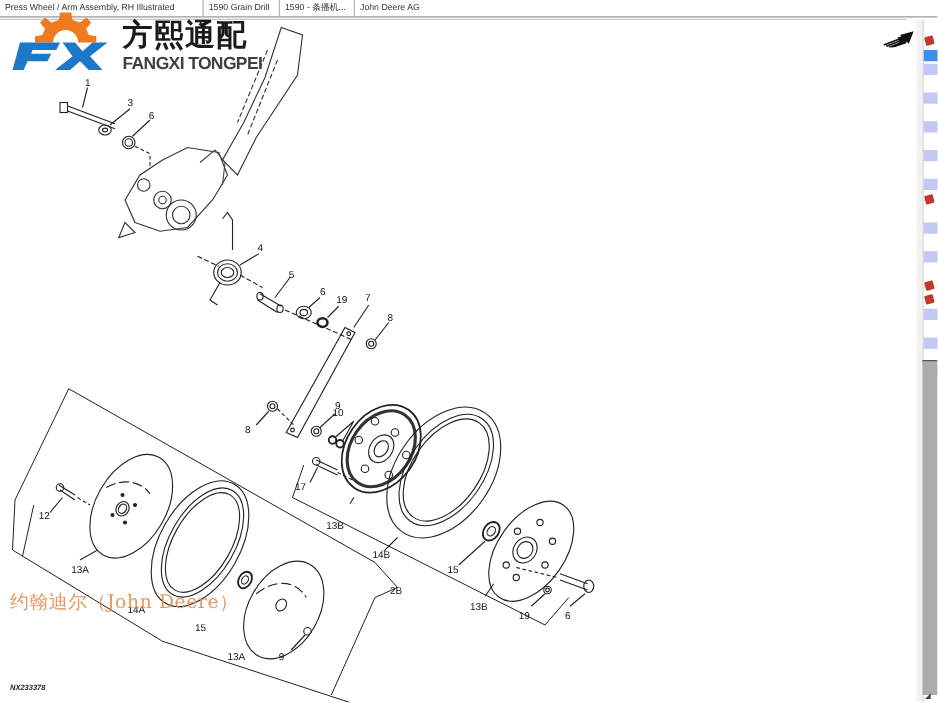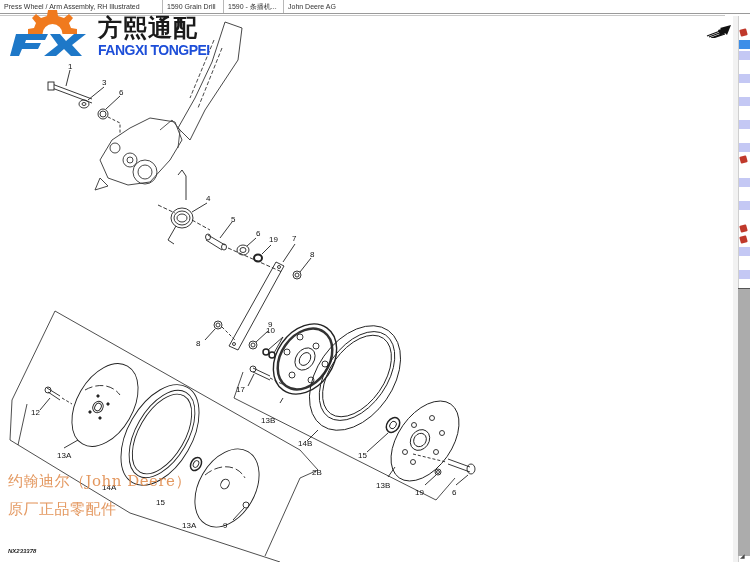--- a/index.html
+++ b/index.html
@@ -20,21 +20,21 @@
   
   .rightpanel { position: absolute; left: 738px; top: 16px; width: 12px; height: 546px; background: #fff; border-left: 1px solid #cfcfcf; }
   .rp-row { position: absolute; left: 0; width: 12px; height: 9px; }
   .rp-scroll { position: absolute; left: 738px; top: 288px; width: 12px; height: 268px; background: #acacac; border-top: 1px solid #555; }
   .rp-gap { position: absolute; left: 733px; top: 16px; width: 5px; height: 546px; background: #f2f2f2; }
   .rp-corner { position: absolute; left: 740px; top: 552px; font-size: 6px; color: #444; }
 
   
   .logo { position: absolute; left: 8px; top: 8px; width: 240px; height: 50px; }
   .logo-cn { position: absolute; left: 90px; top: 4px; font-size: 24px; font-weight: bold; color: #1a1a1a; letter-spacing: 1px; font-family: "DejaVu Sans", sans-serif; }
-  .logo-en { position: absolute; left: 90px; top: 34px; font-size: 14px; font-weight: bold; color: #1d4ed8; letter-spacing: -0.5px; }
+  .logo-en { position: absolute; left: 90px; top: 34px; font-size: 14px; font-weight: bold; color: #404040; letter-spacing: -0.5px; }
 
   
   .diagram { position: absolute; left: 0; top: 16px; width: 733px; height: 546px; }
   .lbl { position: absolute; font-size: 8px; color: #111; font-family: "Liberation Sans", sans-serif; }
 
   .arrow { position: absolute; left: 706px; top: 24px; }
 
   
   .wm { position: absolute; left: 8px; font-family: "DejaVu Serif", serif; color: #e08a4a; opacity: 0.88; font-size: 15px; letter-spacing: 0.5px; white-space: nowrap; }
   .wm1 { top: 472px; }
@@ -266,21 +266,20 @@
       <g fill="#1e78c8">
         <path d="M8 26 L40 26 L37 32 L18 32 L17 35 L33 35 L30 41 L14 41 L11 48 L2 48 Z"></path>
         <path d="M42 26 L52 26 L58 33 L66 26 L78 26 L64 37 L74 48 L63 48 L56 41 L48 48 L36 48 L50 37 Z"></path>
       </g>
     </svg>
     <div class="logo-cn">方熙通配</div>
     <div class="logo-en">FANGXI TONGPEI</div>
   </div>
 
   <div class="wm wm1">约翰迪尔（John Deere）</div>
-  <div class="wm wm2">原厂正品零配件</div>
   <div class="figid">NX233378</div>
 
   <div class="rp-gap"></div>
   <div class="rightpanel" id="rp">
       <div class="rp-row" style="top: 12px; background: rgb(255, 255, 255);">
         <span style="position: absolute; left: 1px; top: 1px; width: 7px; height: 7px; background: rgb(192, 57, 43); border-radius: 1px; transform: rotate(-15deg);"></span>
       </div>
       <div class="rp-row" style="top: 23.5px; background: rgb(61, 142, 232);"></div>
       <div class="rp-row" style="top: 35px; background: rgb(196, 200, 244);"></div>
       <div class="rp-row" style="top: 46.5px; background: rgb(255, 255, 255);"></div>

